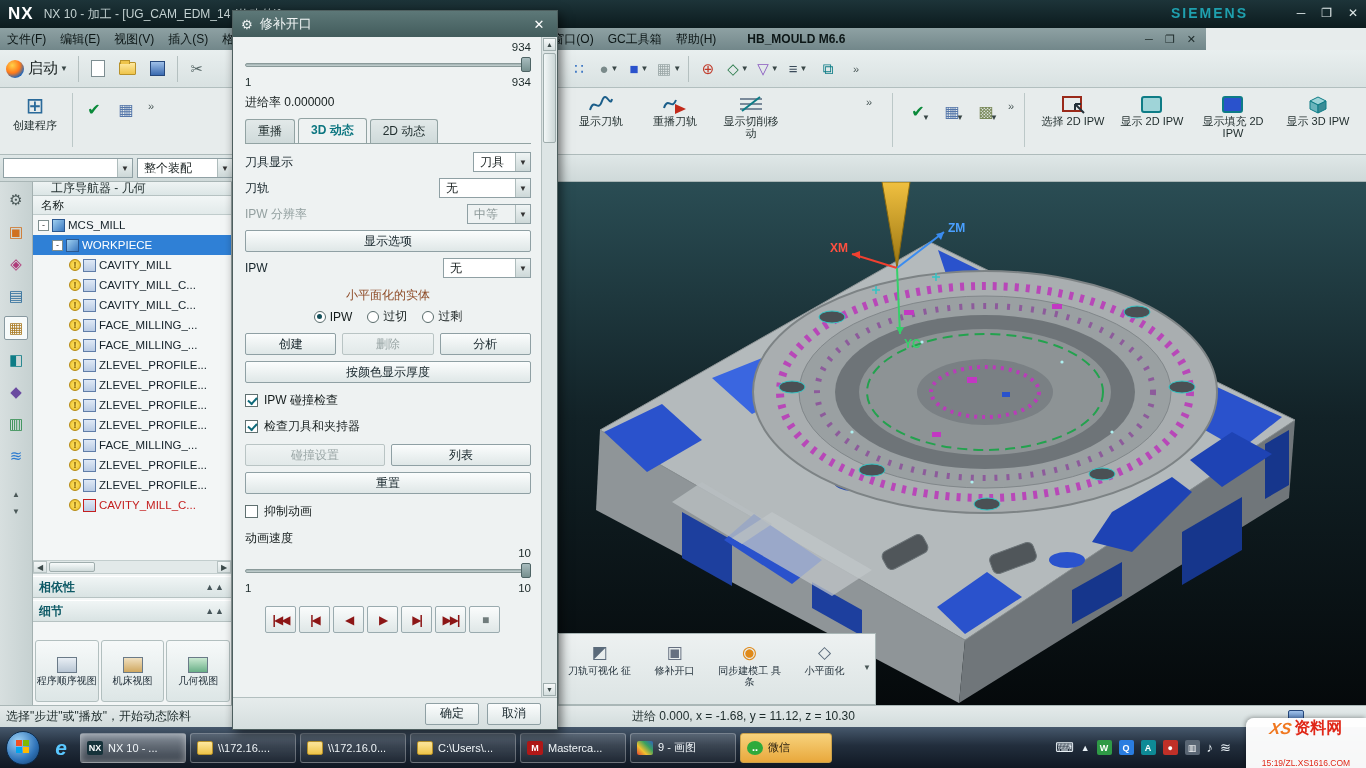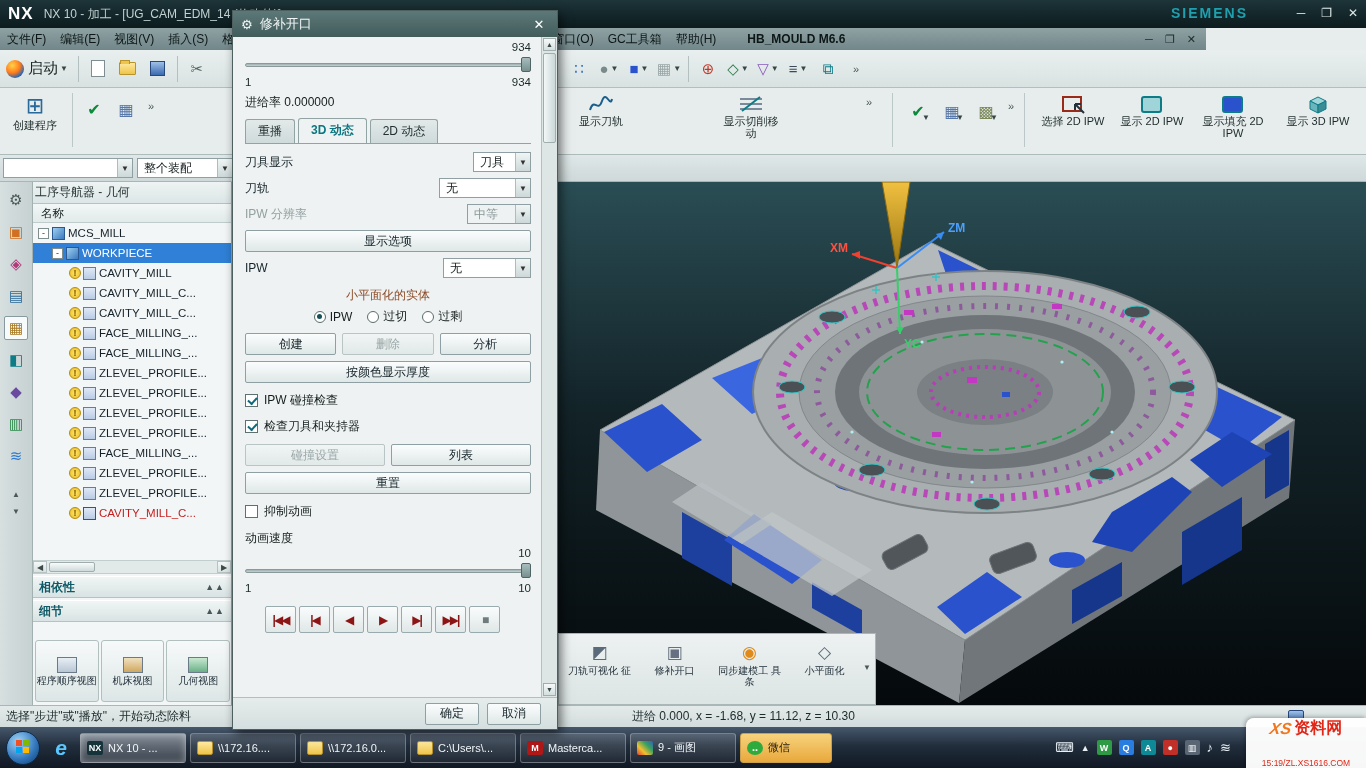--- a/index.html
+++ b/index.html
@@ -40,21 +40,21 @@
   .combo{display:inline-flex;align-items:center;justify-content:space-between;background:#fff;border:1px solid #8fa0a4;height:20px}
   .combo .cval{padding:0 6px;font-size:12px;overflow:hidden;white-space:nowrap}
   .combo .dd{width:15px;align-self:stretch;background:linear-gradient(#f0f5f5,#cdd8d8);border-left:1px solid #aebcbc;display:flex;align-items:center;justify-content:center;font-size:8px;color:#333;flex:0 0 auto}
   .combo.dis{background:#eef2f2;color:#8a9696}
   
   #resbar{left:0;top:182px;width:33px;height:523px;background:linear-gradient(90deg,#d7dfdf,#c6d1d1);border-right:1px solid #a3b0b0;display:flex;flex-direction:column;align-items:center;padding-top:6px;gap:8px;z-index:4}
   .ric{width:24px;height:24px;display:flex;align-items:center;justify-content:center;font-size:15px;border:1px solid transparent;border-radius:2px}
   .ric.active{background:#f6fafa;border-color:#8899a0;box-shadow:inset 0 0 2px #fff}
   
   #nav{left:33px;top:182px;width:199px;height:523px;background:#f3f6f6;border-right:1px solid #98a5a5;z-index:4}
-  #nav .caption{height:22px;background:linear-gradient(#eef3f3,#dce6e6);border-bottom:1px solid #b6c2c2;display:flex;align-items:center;padding:0 2px;font-size:12px;color:#243232}
+  #nav .caption{height:14px;background:linear-gradient(#eef3f3,#dce6e6);border-bottom:1px solid #b6c2c2;display:flex;align-items:center;padding:0 18px;font-size:12px;color:#243232}
   #nav .colhdr{height:19px;background:linear-gradient(#f2f6f6,#e2eaea);border-bottom:1px solid #c0cccc;display:flex;align-items:center;padding:0 8px;font-size:11.5px}
   .trow{display:flex;align-items:center;height:20px;font-size:11.5px;white-space:nowrap;color:#15222a;overflow:hidden}
   .trow.sel{background:#2f80d6;color:#fff}
   .trow.red{color:#c41f1f}
   .exp{width:11px;height:11px;border:1px solid #7e8e8e;background:#fff;font-size:9px;line-height:9px;text-align:center;margin-right:3px;color:#333;flex:0 0 auto}
   .stico{width:12px;height:12px;border-radius:50%;background:radial-gradient(#ffe76a,#e8b820);border:1px solid #b68a10;color:#7a5500;font-size:9px;line-height:11px;text-align:center;font-weight:bold;margin-right:2px;flex:0 0 auto}
   .opico{width:13px;height:13px;background:linear-gradient(#dfe9f6,#b9cbe4);border:1px solid #5f7da8;margin-right:3px;flex:0 0 auto}
   .geoico{width:13px;height:13px;background:linear-gradient(135deg,#9fd0f0,#3a78c0);border:1px solid #2a5890;margin-right:3px;flex:0 0 auto}
   .hsb{position:absolute;left:0;top:378px;width:198px;height:14px;background:#e2e9e9;border-top:1px solid #c2cdcd;border-bottom:1px solid #c2cdcd;display:flex;align-items:center}
   .hsb .ar{width:14px;height:12px;font-size:8px;display:flex;align-items:center;justify-content:center;color:#3c4a4a;background:linear-gradient(#f4f8f8,#d8e1e1);border:1px solid #b7c3c3}
@@ -211,20 +211,27 @@
     <span class="smico" style="left:80px;top:8px;color:#0a8a3a">✔</span>
     <span class="smico" style="left:112px;top:8px;color:#5577aa">▦</span>
     <span class="overflow" style="left:148px;top:12px">»</span>
 
     <span class="rbig" style="left:566px;width:70px">
       <svg width="26" height="22">
           <path d="M2,17 C6,4 10,20 14,8 S22,15 24,6" stroke="#1b5e8a" fill="none" stroke-width="2"></path>
         </svg>
       <span class="lbl">显示刀轨</span>
     </span>
+    <span class="rbig" style="left:640px;width:70px">
+      <svg width="26" height="22">
+          <path d="M2,15 C6,3 10,18 14,7" stroke="#1b5e8a" fill="none" stroke-width="2"></path>
+          <polygon points="13,11 24,16 13,21" fill="#c22a1a"></polygon>
+        </svg>
+      <span class="lbl">重播刀轨</span>
+    </span>
     <span class="rbig" style="left:714px;width:74px">
       <svg width="26" height="22">
           <path d="M2,6 H24 M2,11 H24 M2,16 H24" stroke="#7a8a9a" stroke-width="2"></path>
           <path d="M4,18 L22,4" stroke="#0e7c86" stroke-width="2"></path>
         </svg>
       <span class="lbl">显示切削移
 动</span>
     </span>
     <span class="overflow" style="left:866px;top:8px">»</span>
     <span class="vsep" style="left:892px"></span>

